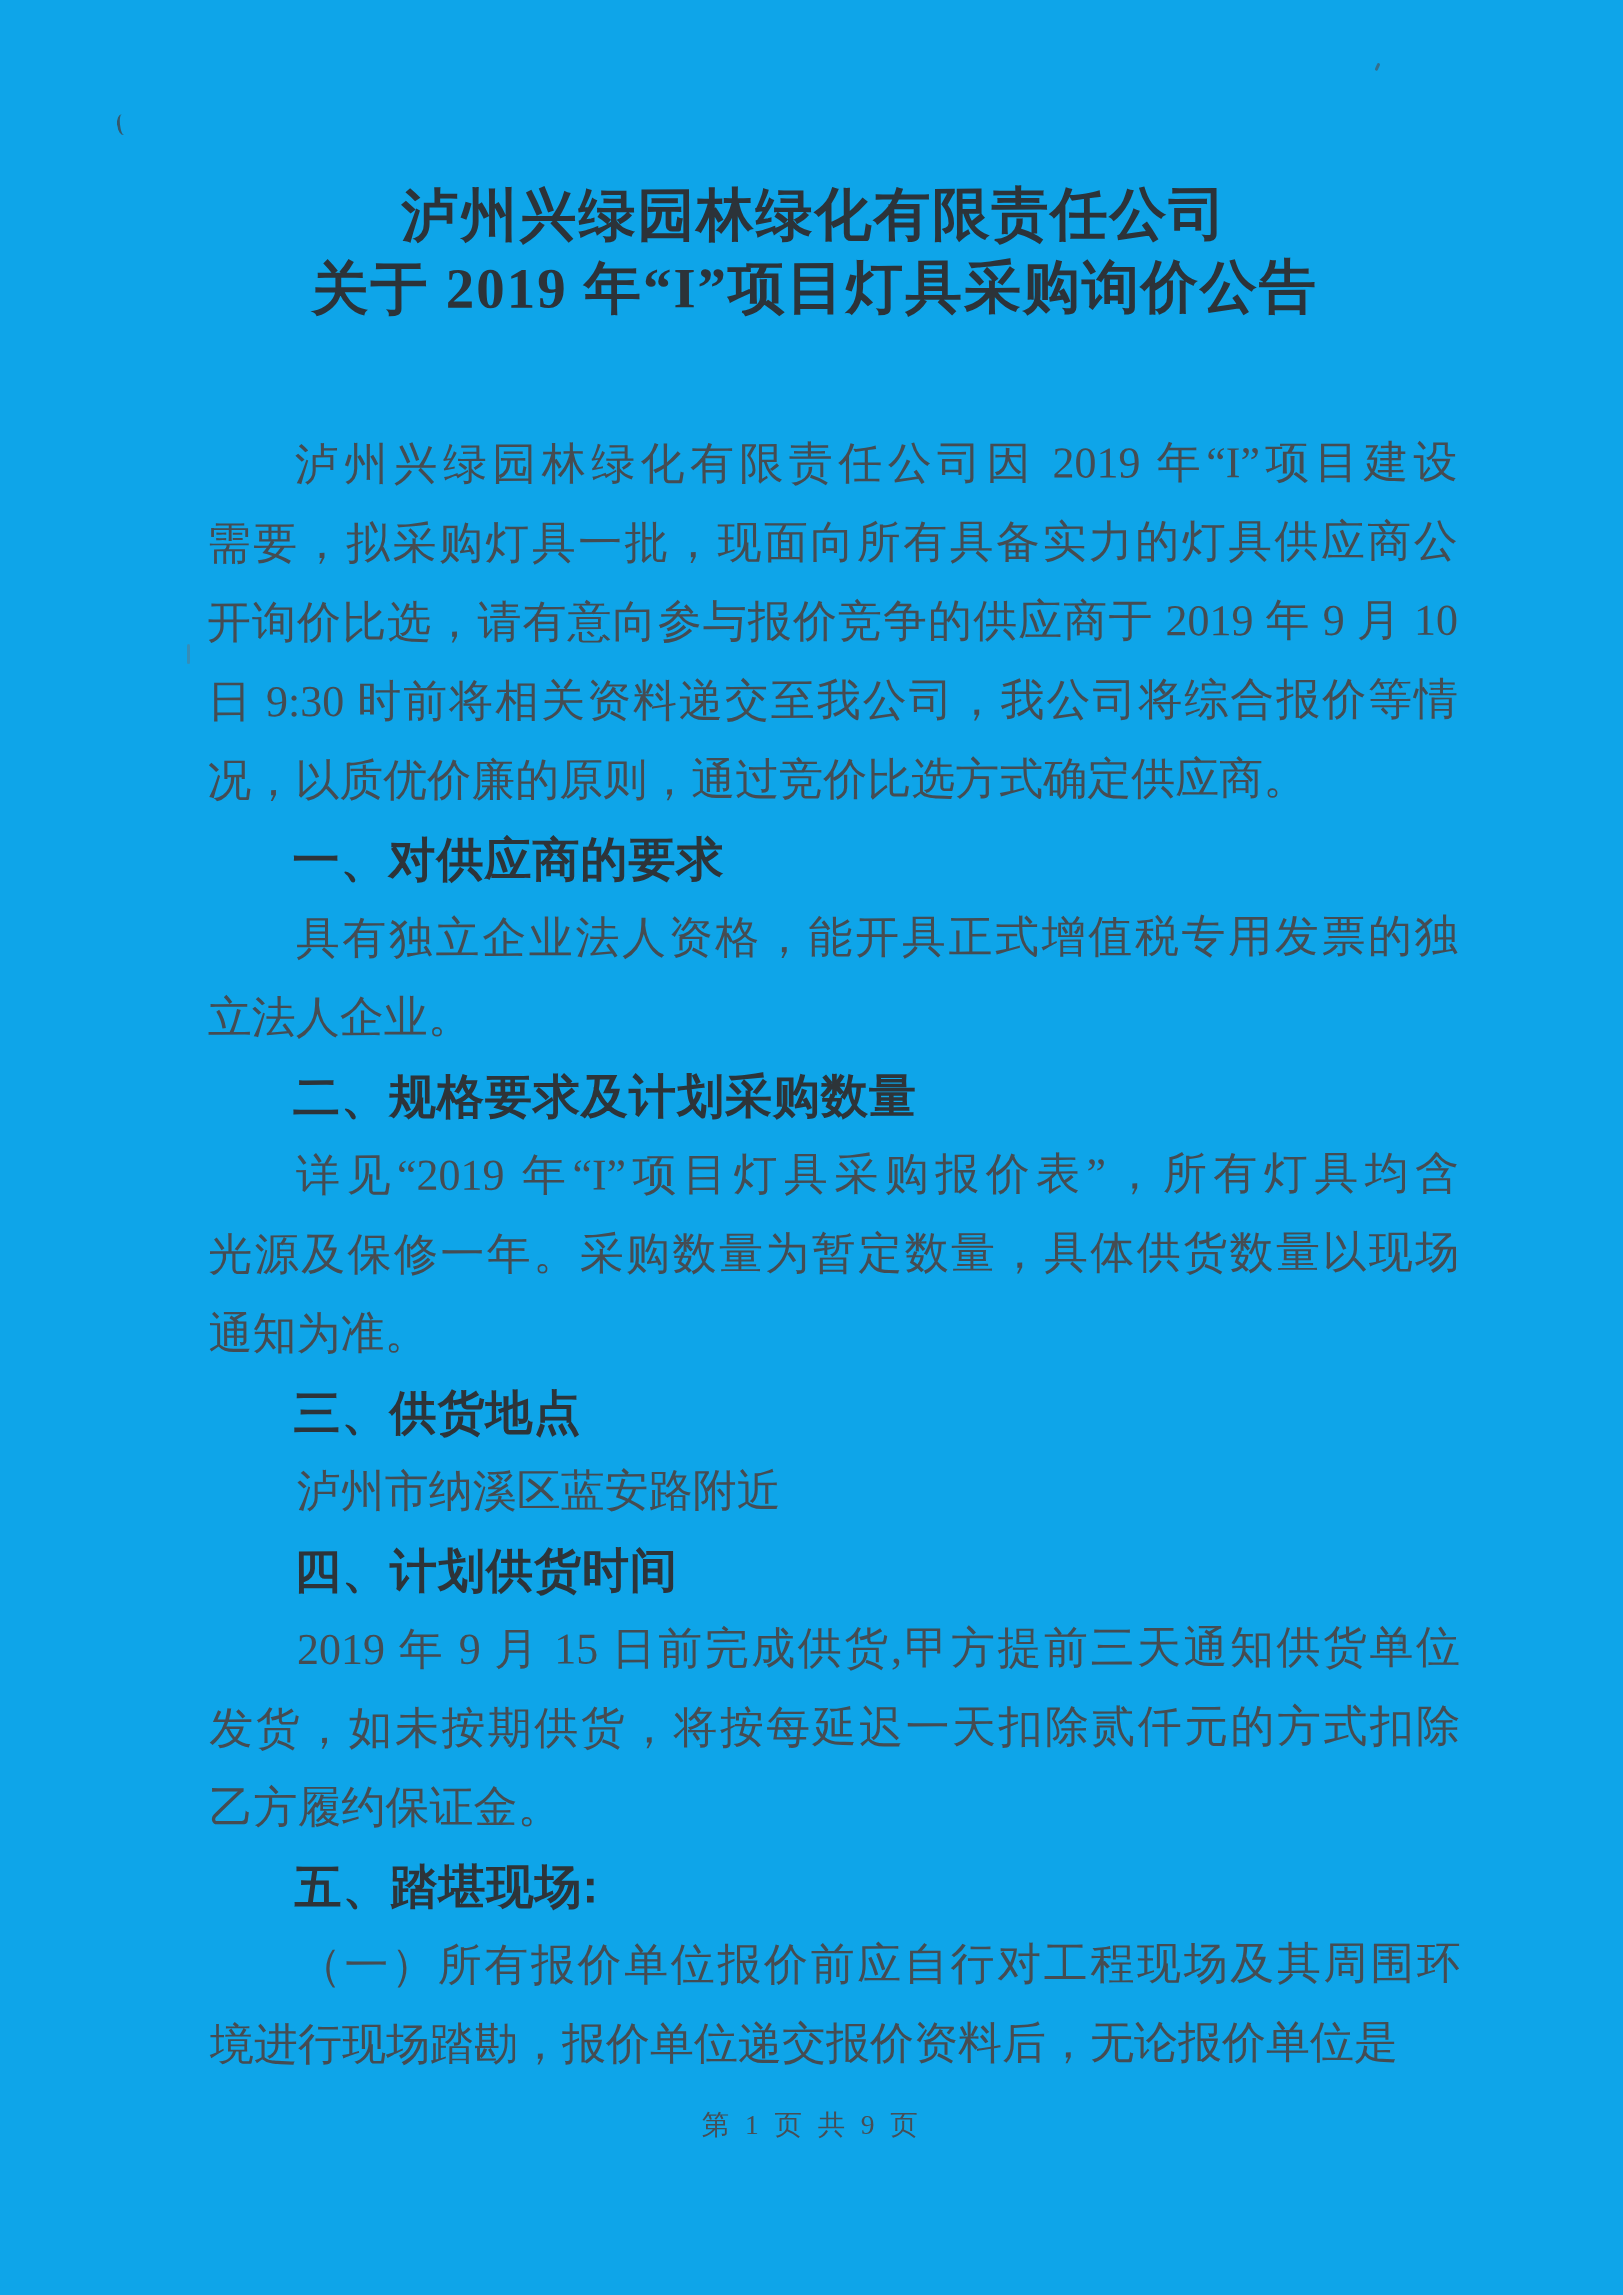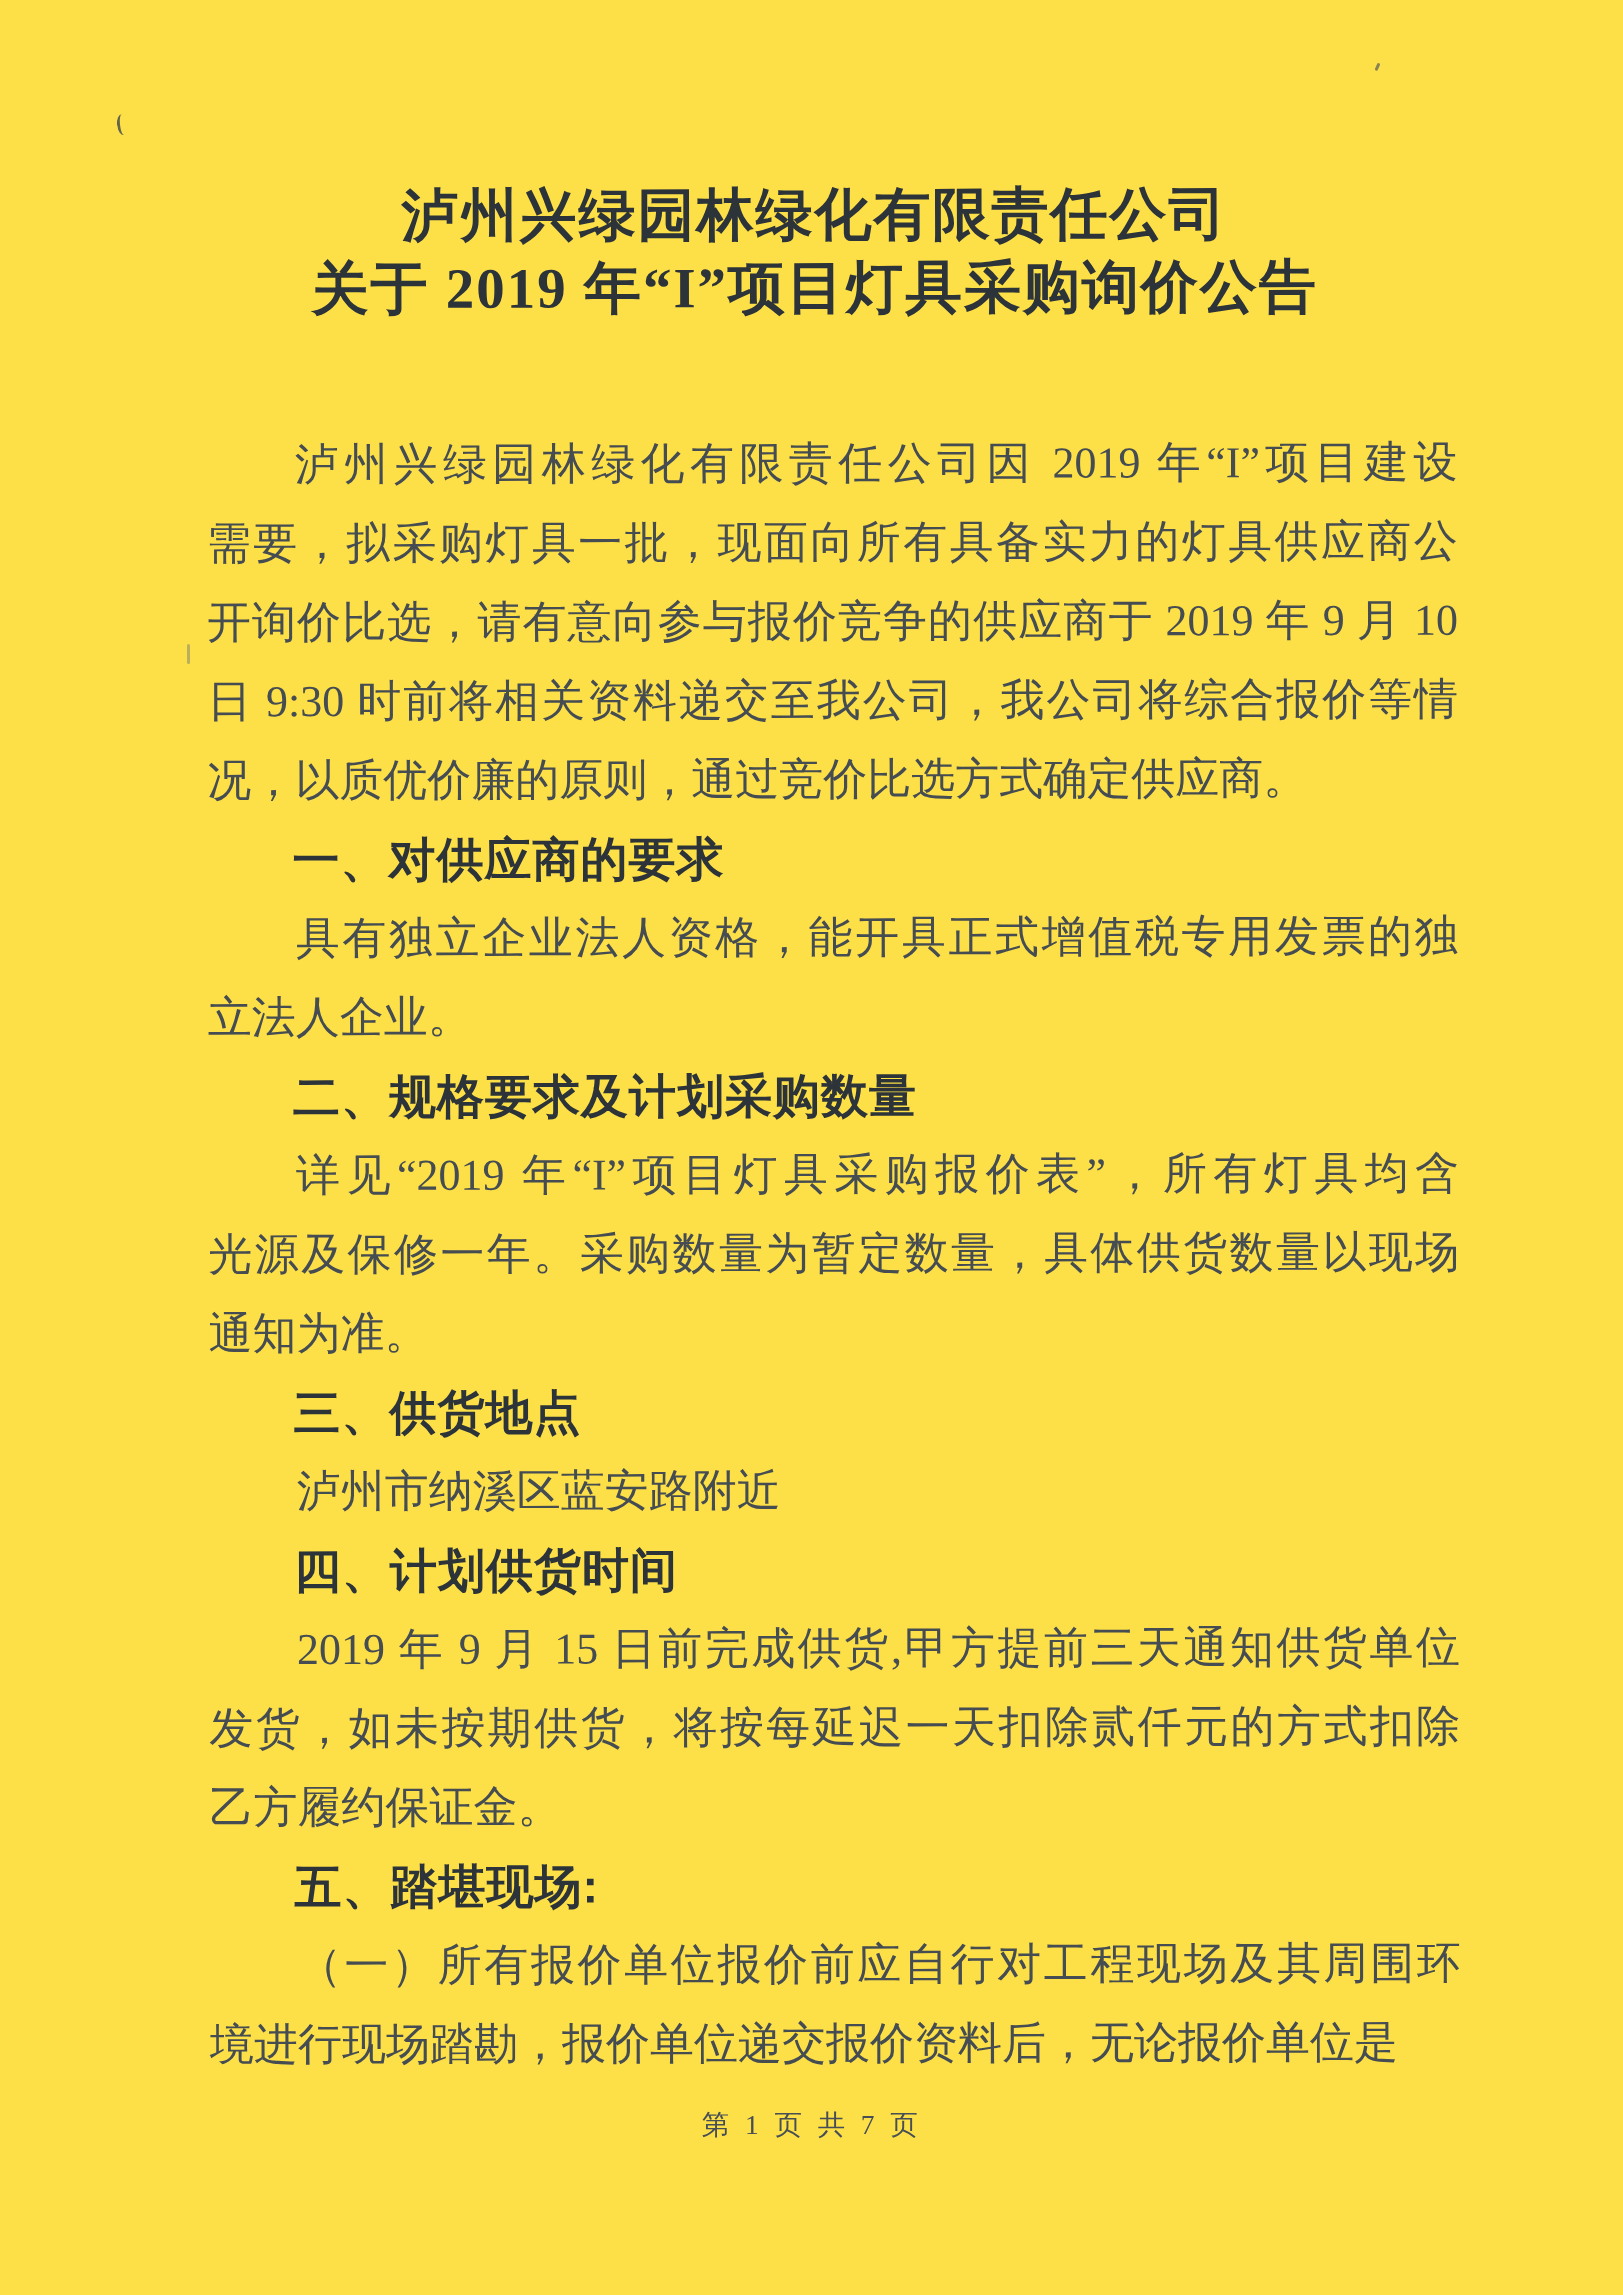--- a/index.html
+++ b/index.html
@@ -5,21 +5,21 @@
   html, body {
     margin: 0;
     padding: 0;
     background: #e9e9e7;
   }
   .page {
     position: relative;
     width: 1624px;
     height: 2295px;
     margin: 0 auto;
-    background: #fde047;
+    background: #0ea5e9;
     overflow: hidden;
     font-family: "Liberation Serif", "DejaVu Serif", serif;
   }
   .content {
     position: absolute;
     left: 208px;
     top: 178px;
     width: 1251px;
     transform: rotate(-0.12deg);
   }
@@ -142,16 +142,16 @@
         <div class="b-line indent">2019 年 9 月 15 日前完成供货,甲方提前三天通知供货单位</div>
         <div class="b-line">发货，如未按期供货，将按每延迟一天扣除贰仟元的方式扣除</div>
         <div class="b-line last">乙方履约保证金。</div>
         <div class="h-line">五、踏堪现场:</div>
         <div class="b-line indent">（一）所有报价单位报价前应自行对工程现场及其周围环</div>
         <div class="b-line last">境进行现场踏勘，报价单位递交报价资料后，无论报价单位是</div>
       </div>
 
   </div>
 
-  <div class="page-footer">第 1 页 共 7 页</div>
+  <div class="page-footer">第 1 页 共 9 页</div>
 
 </div>
 
 
 </body></html>

